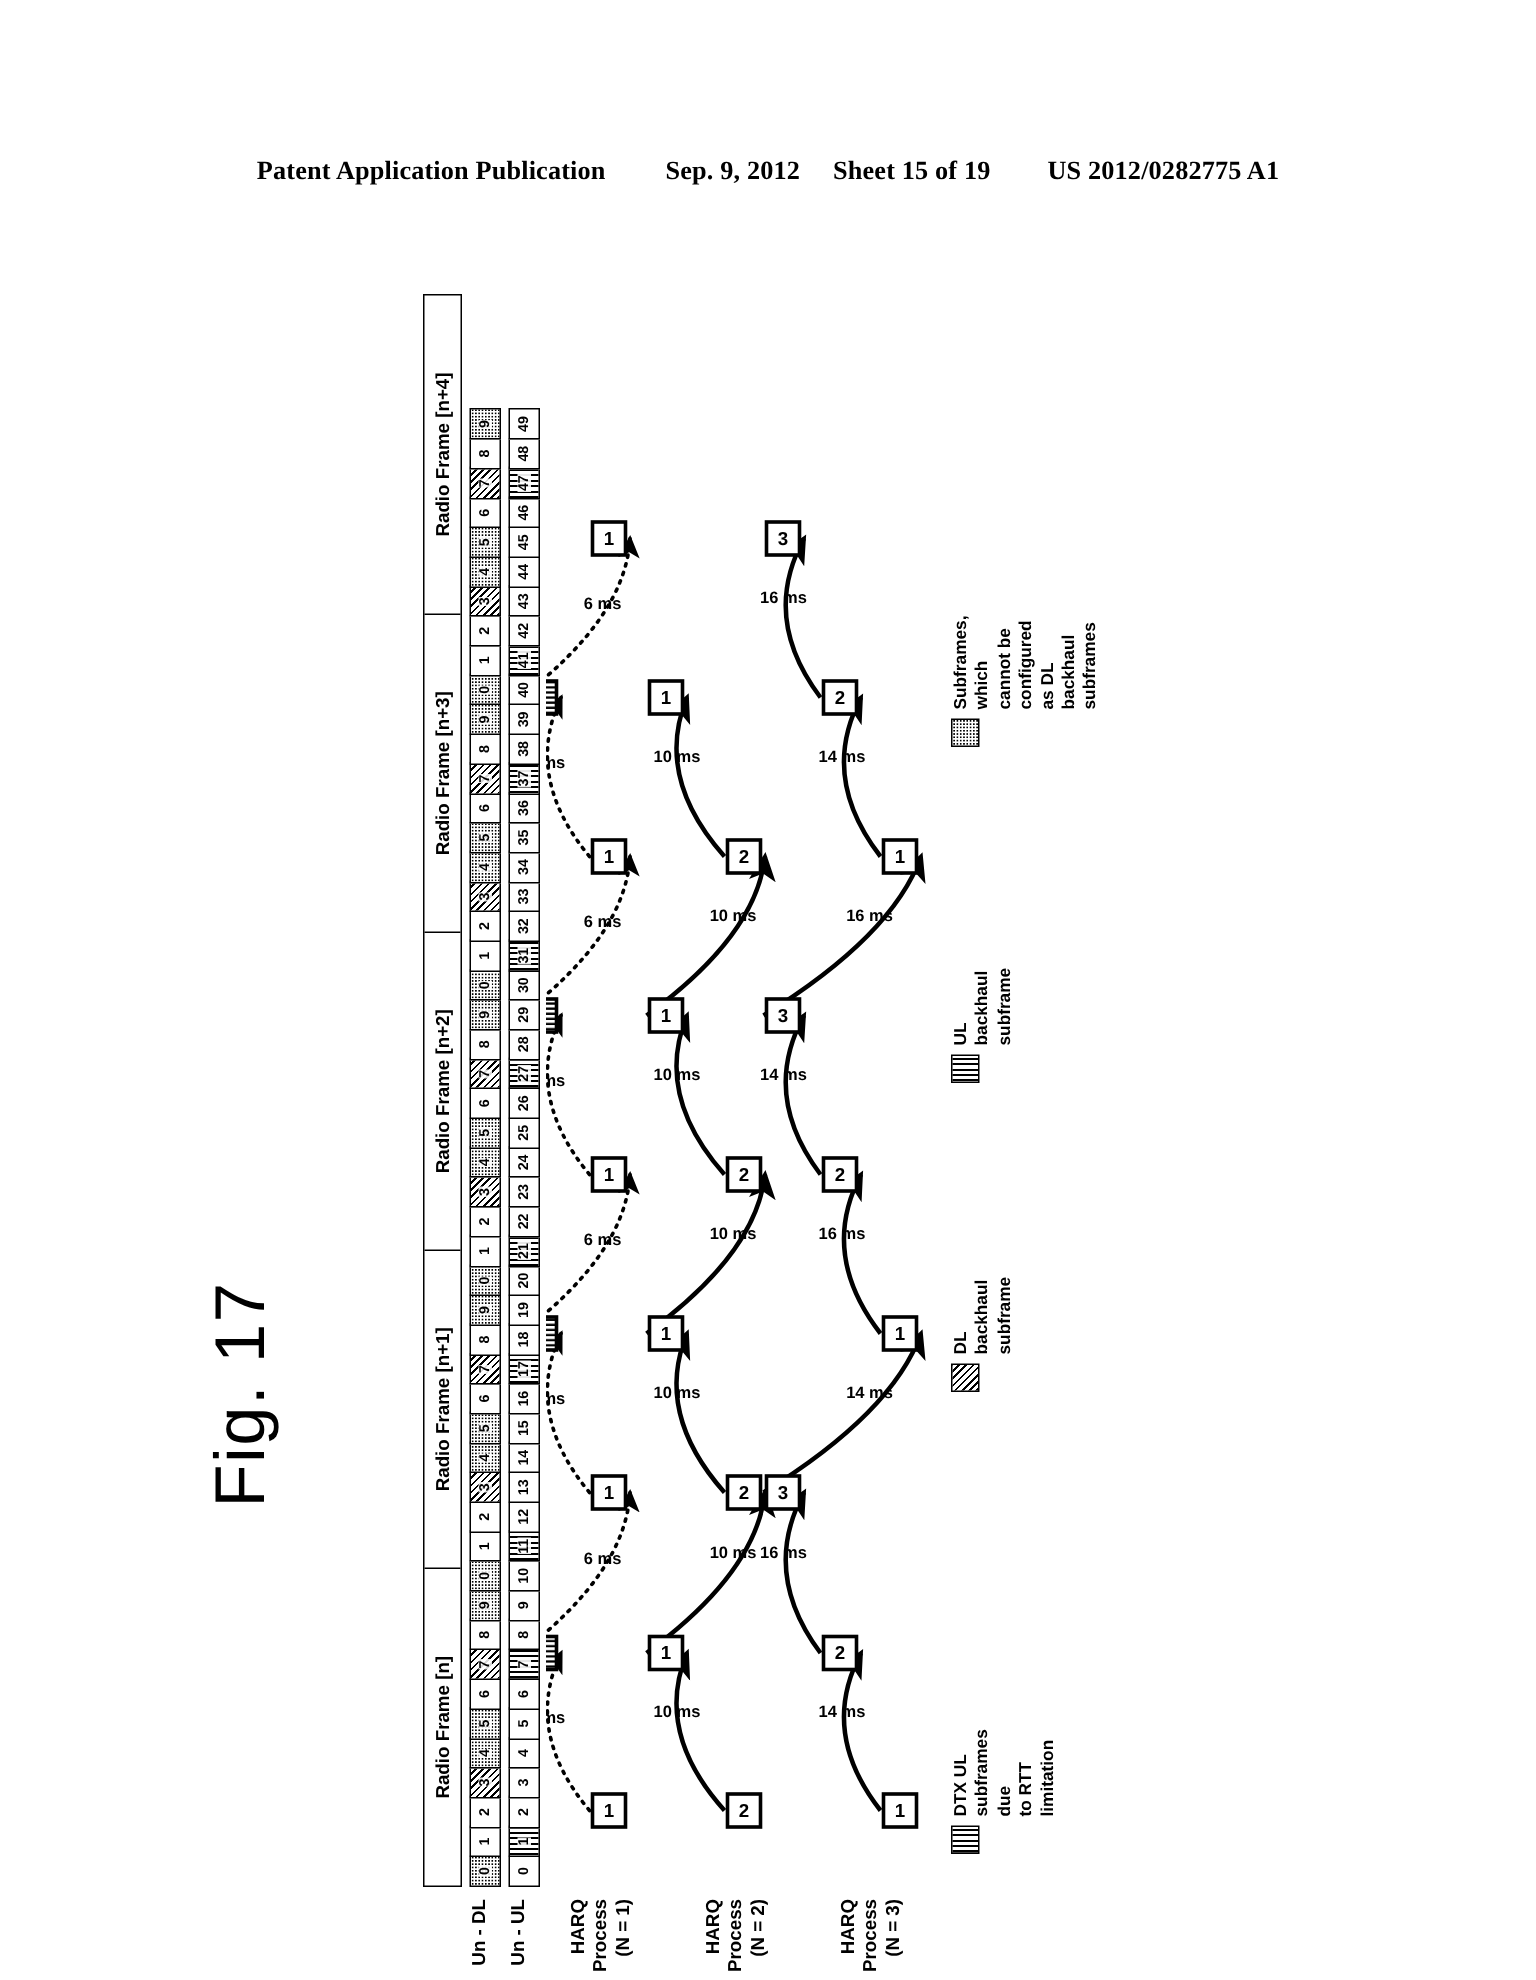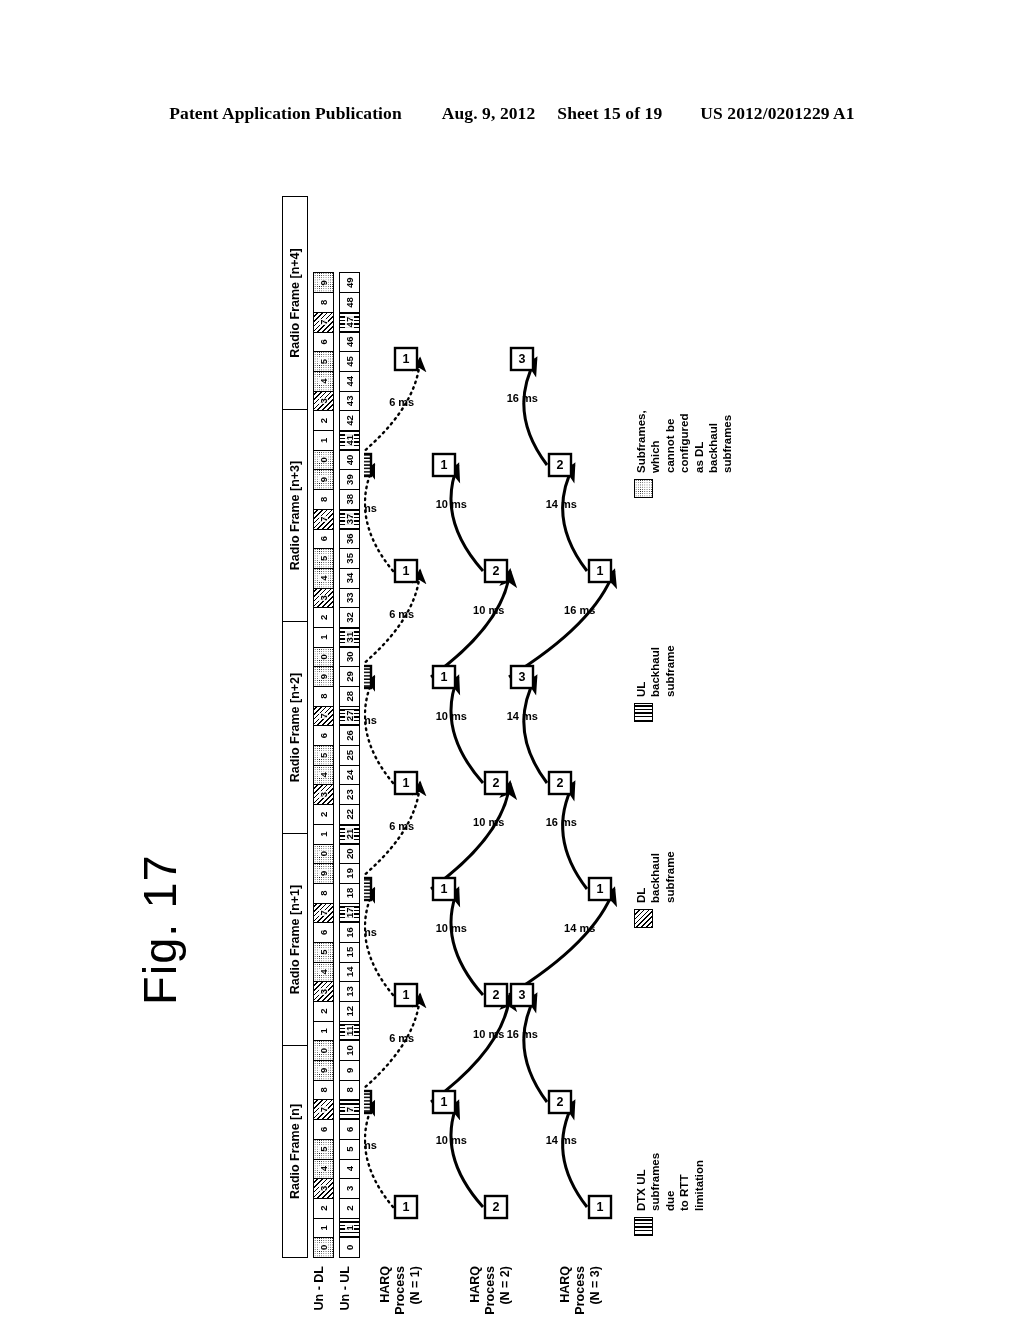--- a/index.html
+++ b/index.html
@@ -66,25 +66,25 @@
 
   
   .row-label{position:absolute;font-size:12.5px;font-weight:bold;text-align:right;line-height:1.2;white-space:pre-line;}
 </style>
 </head>
 <body>
 
 <div class="pub-header">
   <span class="seg">Patent Application Publication</span>
   <span class="sp1"></span>
-  <span class="seg">Aug. 9, 2012</span>
+  <span class="seg">Sep. 9, 2012</span>
   <span class="sp2"></span>
   <span class="seg">Sheet 15 of 19</span>
   <span class="sp3"></span>
-  <span class="seg">US 2012/0201229 A1</span>
+  <span class="seg">US 2012/0282775 A1</span>
 </div>
 
 <div class="fig-label">Fig. 17</div>
 
 <div id="canvas-rot">
   <div class="diagram">
 
     <div class="frame-strip" id="frame-strip">
         <div class="frame-cell">
           <span>Radio Frame [n]</span>

